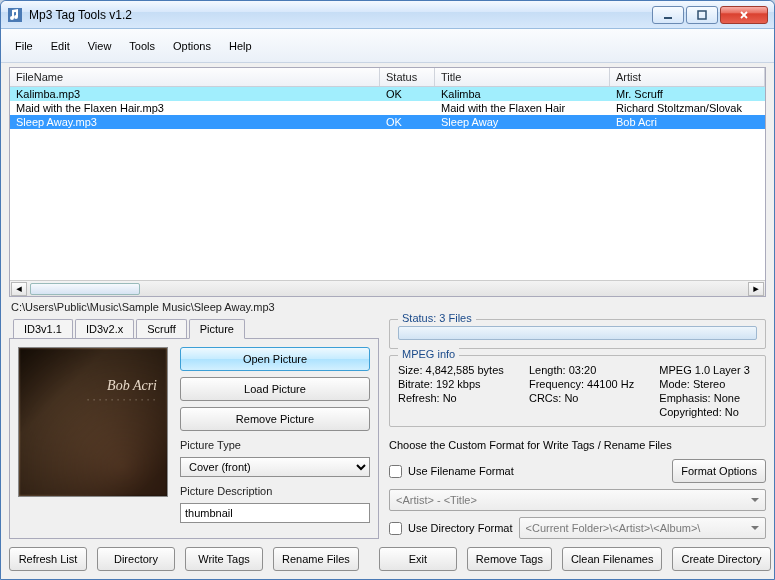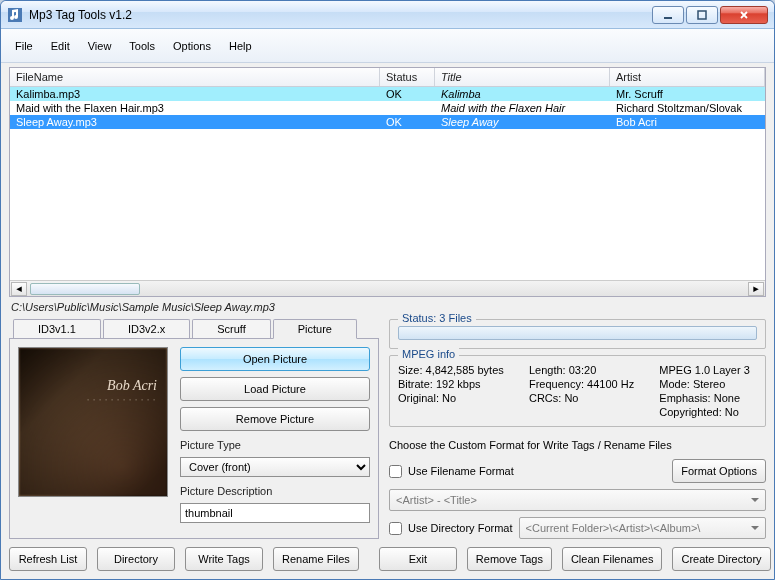--- a/index.html
+++ b/index.html
@@ -18,40 +18,40 @@
 .menubar { height: 34px; background: linear-gradient(#fafcfe,#eaf0f8); border-bottom: 1px solid #c8d4e4; display: flex; align-items:center; padding: 0 6px; gap: 2px; }
 .menubar span { padding: 2px 8px; cursor: pointer; }
 
 .content { flex: 1; background:#f0f0f0; padding: 4px 8px 8px 8px; display:flex; flex-direction:column; }
 
 .listframe { border:1px solid #aab; background:#fff; height: 230px; display:flex; flex-direction:column; }
 .listhead { display:flex; background: linear-gradient(#fdfdfe,#eef1f6); border-bottom:1px solid #c9cfd9; }
 .lh { padding: 3px 6px; border-right:1px solid #d0d4dc; font-weight: normal; color:#222; }
 .c-file { width: 370px; }
 .c-status { width: 55px; }
-.c-title { width: 175px; font-style: italic; }
+.c-title { width: 175px; }
 .c-artist { flex:1; }
 .listbody { flex:1; overflow:hidden; }
 .row { display:flex; }
 .row .cell { padding:1px 6px; white-space:nowrap; overflow:hidden; }
 .row.highlight { background:#a1eefd; }
 .row.selected { background:#3399ff; color:#fff; }
 .hscroll { height:16px; background:linear-gradient(#f3f3f3,#e4e4e4); border-top:1px solid #ccc; display:flex; align-items:center; }
 .hscroll .arrow { width:16px; height:14px; border:1px solid #b8b8b8; background:linear-gradient(#fdfdfd,#e6e6e6); display:flex; align-items:center; justify-content:center; margin:0 1px; }
 .hscroll .track { flex:1; position:relative; height:14px; }
 .hscroll .thumb { position:absolute; left:2px; width:110px; height:12px; top:1px; background:linear-gradient(#f6f9fd,#d6e3f3); border:1px solid #9bb; border-radius:2px; }
 
-.pathline { padding: 4px 2px 6px 2px; color:#222;font-style:italic; }
+.pathline { padding: 4px 2px 6px 2px; color:#222; }
 
 .lower { display:flex; gap:10px; flex:1; }
 .leftpanel { width: 370px; display:flex; flex-direction:column; }
 .rightpanel { flex:1; display:flex; flex-direction:column; }
 
 .tabs { display:flex; gap:2px; margin-bottom:-1px; padding-left:4px; }
-.tab { padding: 3px 24px; background:#f4f4f4; border:1px solid #aab; border-bottom:none; cursor:pointer; border-radius:2px 2px 0 0; }
+.tab { padding: 3px 10px; background:#f4f4f4; border:1px solid #aab; border-bottom:none; cursor:pointer; border-radius:2px 2px 0 0; }
 .tab.active { background:#f0f0f0; border-bottom:1px solid #f0f0f0; position:relative; z-index:2; }
 .tabbody { border:1px solid #aab; flex:1; padding:8px; display:flex; gap:12px; background:#f0f0f0; }
 
 .albumart { width:150px; height:150px; background:linear-gradient(135deg,#6b4e3a 0%,#c59a6f 30%,#1a0f0a 90%); border:1px solid #888; position:relative; overflow:hidden; }
 .albumart .blur { position:absolute; inset:0; background:radial-gradient(circle at 70% 80%, rgba(80,50,30,0.6), rgba(10,5,0,0.9)); filter:blur(1px); }
 .albumart .artist { position:absolute; top:30px; right:10px; color:#e8d9c8; font-family: Georgia,serif; font-style:italic; font-size:14px; }
 .albumart .sub { position:absolute; top:48px; right:10px; color:#c8b9a8; font-size:6px; }
 
 .picbtns { flex:1; display:flex; flex-direction:column; gap:6px; }
 .btn, button { height:24px; background:linear-gradient(#fefefe,#e7e7e7); border:1px solid #8f8f8f; border-radius:3px; cursor:pointer; padding:0 8px; font-size:11px; }
@@ -191,21 +191,21 @@
         </div>
         <div class="group">
           <div class="legend">MPEG info</div>
           <div class="mpeggrid">
             <span>Size: 4,842,585 bytes</span>
             <span>Length:  03:20</span>
             <span>MPEG 1.0 Layer 3</span>
             <span>Bitrate: 192 kbps</span>
             <span>Frequency: 44100 Hz</span>
             <span>Mode: Stereo</span>
-            <span>Original: No</span>
+            <span>Refresh: No</span>
             <span>CRCs: No</span>
             <span>Emphasis: None</span>
             <span></span>
               <span></span>
             <span>Copyrighted: No</span>
           </div>
         </div>
 
         <div class="chooselbl">Choose the Custom Format for Write Tags / Rename Files</div>
         <div class="customrow">

